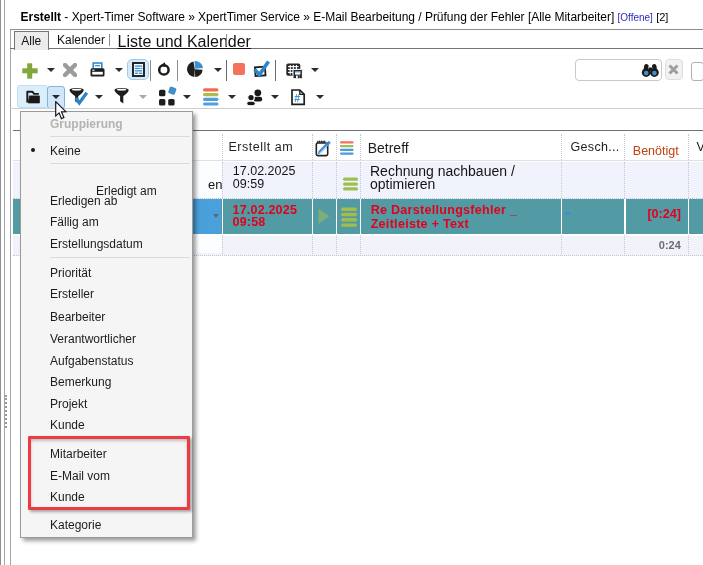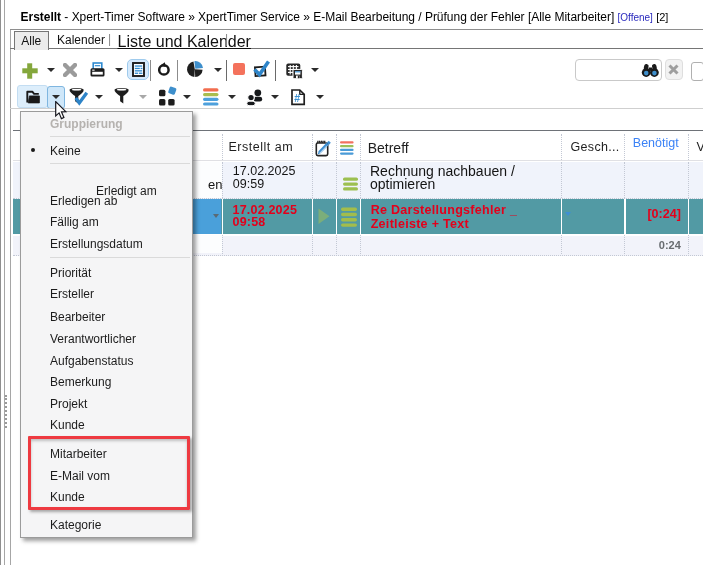--- a/index.html
+++ b/index.html
@@ -175,21 +175,21 @@
 <div class="tri" style="left:315.6px;top:94.8px;"></div>
 
 <div class="abs" style="left:10px;top:108.2px;right:0;height:1px;background:#cfcfcf;"></div>
 
 <div class="abs" style="left:12.5px;top:129.6px;right:0;height:1.5px;background:#6e7278;"></div>
 
 <div class="abs" style="left:12.5px;top:131.2px;right:0;height:29.3px;background:#fff;border-bottom:1px solid #e0e0e4;"></div>
 <div class="abs" style="left:228.5px;top:140px;font-size:12.5px;letter-spacing:0.5px;color:#1f1f1f;">Erstellt am</div>
 <div class="abs" style="left:367.7px;top:140px;font-size:14px;color:#1f1f1f;">Betreff</div>
 <div class="abs" style="left:570.6px;top:140px;font-size:12.5px;letter-spacing:0.3px;color:#1f1f1f;">Gesch...</div>
-<div class="abs" style="left:632.8px;top:136px;font-size:12.5px;color:#3b82f6;">Benötigt</div>
+<div class="abs" style="left:632.8px;top:144px;font-size:12.5px;color:#c2410c;">Benötigt</div>
 <div class="abs" style="left:696.5px;top:140px;font-size:12.5px;color:#1f1f1f;">V</div>
 
 <svg class="abs" style="left:315px;top:139.5px;" width="17" height="18">
  <rect x="1.3" y="3" width="11.4" height="12.6" rx="1.6" fill="#fff" stroke="#242424" stroke-width="1.6"></rect>
  <g stroke="#1b1b1b" stroke-width="1.2">
   <line x1="2.3" y1="2.7" x2="3.3" y2="0.7"></line>
       <line x1="4" y1="2.7" x2="5" y2="0.7"></line>
       <line x1="5.7" y1="2.7" x2="6.7" y2="0.7"></line>
       <line x1="7.4" y1="2.7" x2="8.4" y2="0.7"></line>
       <line x1="9.1" y1="2.7" x2="10.1" y2="0.7"></line>

